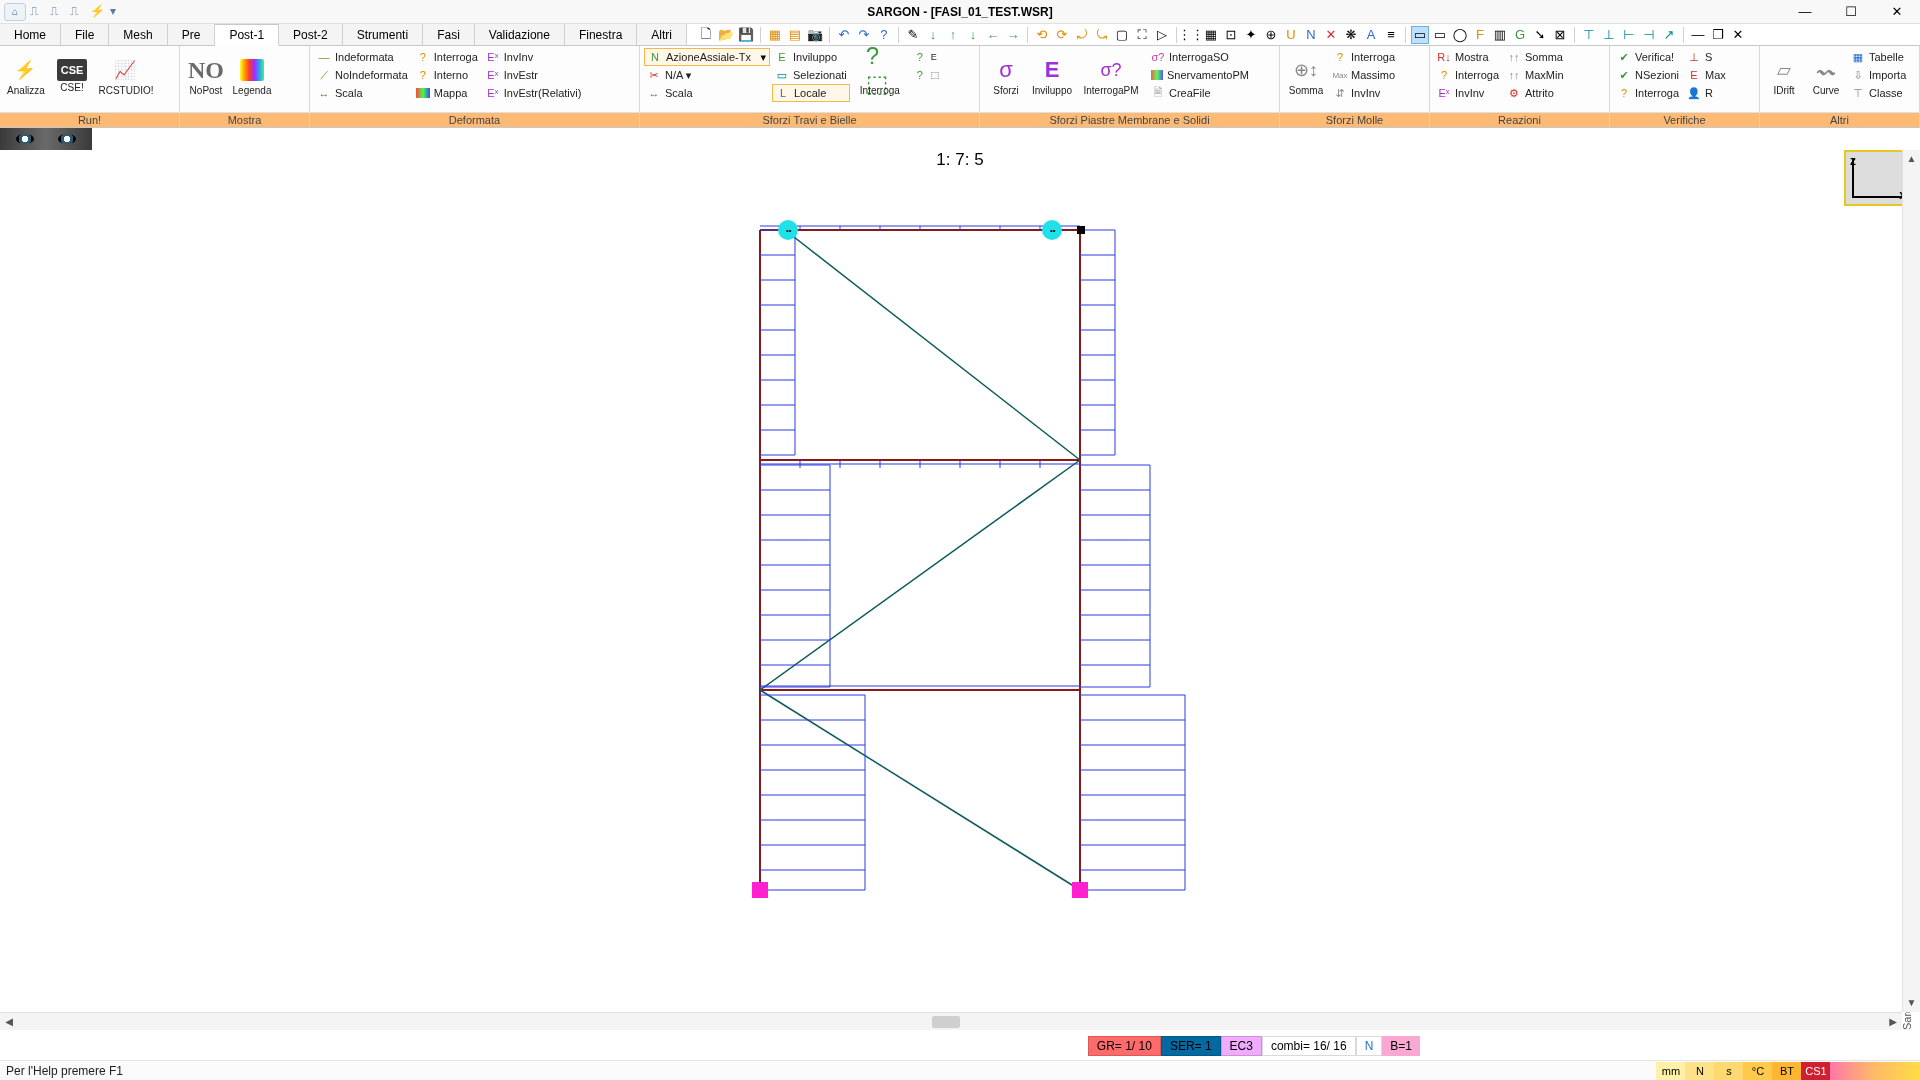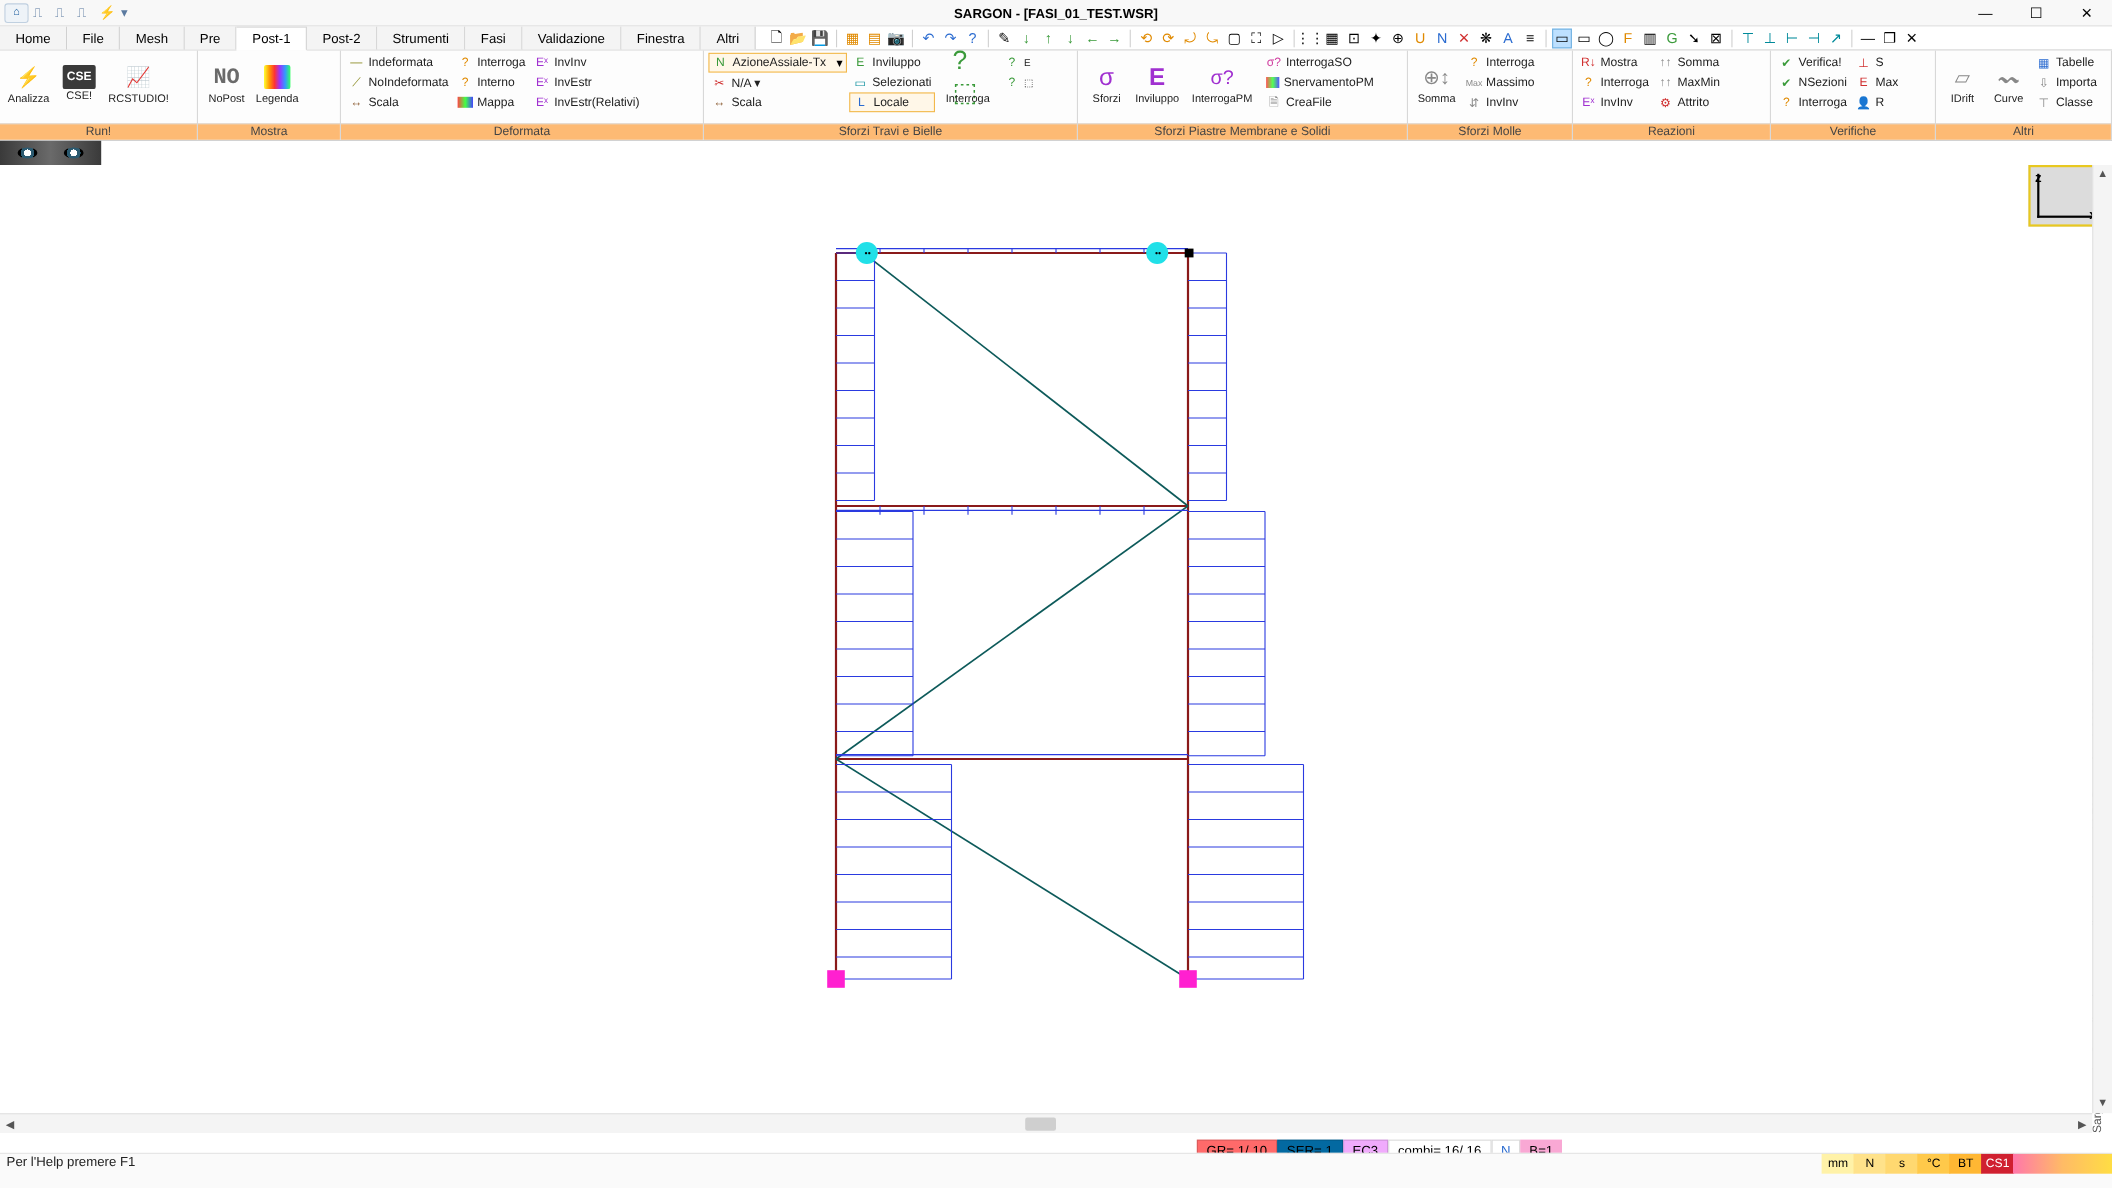--- a/index.html
+++ b/index.html
@@ -43,21 +43,21 @@
 .c-purple { color: #a030d0; }
 .c-red { color: #d03030; }
 .c-blue { color: #2a6bd0; }
 .c-teal { color: #008a9a; }
 .c-pink { color: #d040a0; }
 .c-brown { color: #8a5a30; }
 .c-olive { color: #8a8a20; }
 .c-gray { color: #888; }
 .c-yellow { color: #e0b000; }
 
-.no-text { font-family: Liberation Mono, monospace; font-size: 20px; font-weight: 700; color: #6a6a6a; }
+.no-text { font-family: Liberation Serif, serif; font-size: 24px; font-weight: 700; color: #6a6a6a; }
 .legend-box { width: 24px; height: 22px; background: linear-gradient(90deg,#ff3,#f90,#f33,#93f,#39f,#3f6); border-radius: 2px; }
 
 
 .eye-strip { height: 22px; display: flex; }
 .eye-img { width: 92px; height: 22px; background: linear-gradient(90deg,#3a3a3a,#6a6a6a,#3a3a3a); position: relative; }
 .eye-img::before, .eye-img::after { content:""; position:absolute; width:18px; height:10px; top:6px; border-radius:50%; }
 .eye-img::before { left:16px; background: radial-gradient(circle at 50% 50%, #fff 0 30%, #2b5a70 31% 60%, #000 61% 100%); }
 .eye-img::after { right:16px; background: radial-gradient(circle at 50% 50%, #fff 0 30%, #2b5a70 31% 60%, #000 61% 100%); }
 
 
@@ -75,21 +75,21 @@
 .vscroll { position:absolute; top:0; right:0; bottom:18px; width:18px; background:#f4f4f4; border-left:1px solid #e0e0e0; }
 .vscroll .up,.vscroll .dn { height:18px; text-align:center; font-size:10px; color:#555; line-height:18px; }
 .hscroll { position:absolute; left:0; right:18px; bottom:0; height:18px; background:#f4f4f4; border-top:1px solid #e0e0e0; display:flex; align-items:center; }
 .hscroll .lf,.hscroll .rt { width:18px; text-align:center; font-size:10px; color:#555; }
 .hscroll .thumb { position:absolute; left:49%; width:28px; height:12px; background:#cfcfcf; border-radius:2px; }
 
 
 .status1 { position:absolute; left:0; right:0; bottom:24px; height:20px; display:flex; align-items:center; font-size:12px; }
 .status1 .spacer { flex:1; }
 .st-box { height:20px; padding:0 8px; display:flex; align-items:center; border:1px solid rgba(0,0,0,0.15); }
-.status2 { position:absolute; left:0; right:0; bottom:0; height:32px; display:flex; font-size:12px; background:#fafafa; border-top:1px solid #e4e4e4; }
+.status2 { position:absolute; left:0; right:0; bottom:0; height:20px; display:flex; align-items:center; font-size:12px; background:#fafafa; border-top:1px solid #e4e4e4; }
 .status2 .help { padding-left:6px; color:#222; }
 .status2 .spacer { flex:1; }
 .unit { width:30px; height:18px; display:flex; align-items:center; justify-content:center; font-size:11px; margin-left: -1px; }
 .u-mm { background:#fff2a8; } .u-n { background:#ffe28a; } .u-s{background:#ffd870;} .u-c{background:#ffc94a;} .u-bt{background:#ffb733;} .u-cs1{background:#d02030;color:#fff;} .u-grad{width:90px;background:linear-gradient(90deg,#f7a,#fb6,#fd4);}
 </style>
 </head>
 <body>
 
 <div class="title-bar">
   <div class="title-bar-left">
@@ -472,20 +472,21 @@
     <div class="ribbon-group-label">Altri</div>
   </div>
 </div>
 
 <div class="eye-strip">
   <div class="eye-img"></div>
 </div>
 
 <div class="canvas-wrap">
   <div class="canvas-header">
+    <div class="ratio-text">1: 7: 5</div>
   </div>
   <div class="axis-cube">
     <div class="z">z</div>
       <div class="x">x</div>
       <div class="ln-z"></div>
       <div class="ln-x"></div>
   </div>
   <div class="vtext">Sargon© - by Castalia srl - www.castaliaweb.com - ver. 14.70 December 1-2020 - sn:100000</div>
 
   <svg class="drawing" width="520" height="720">

